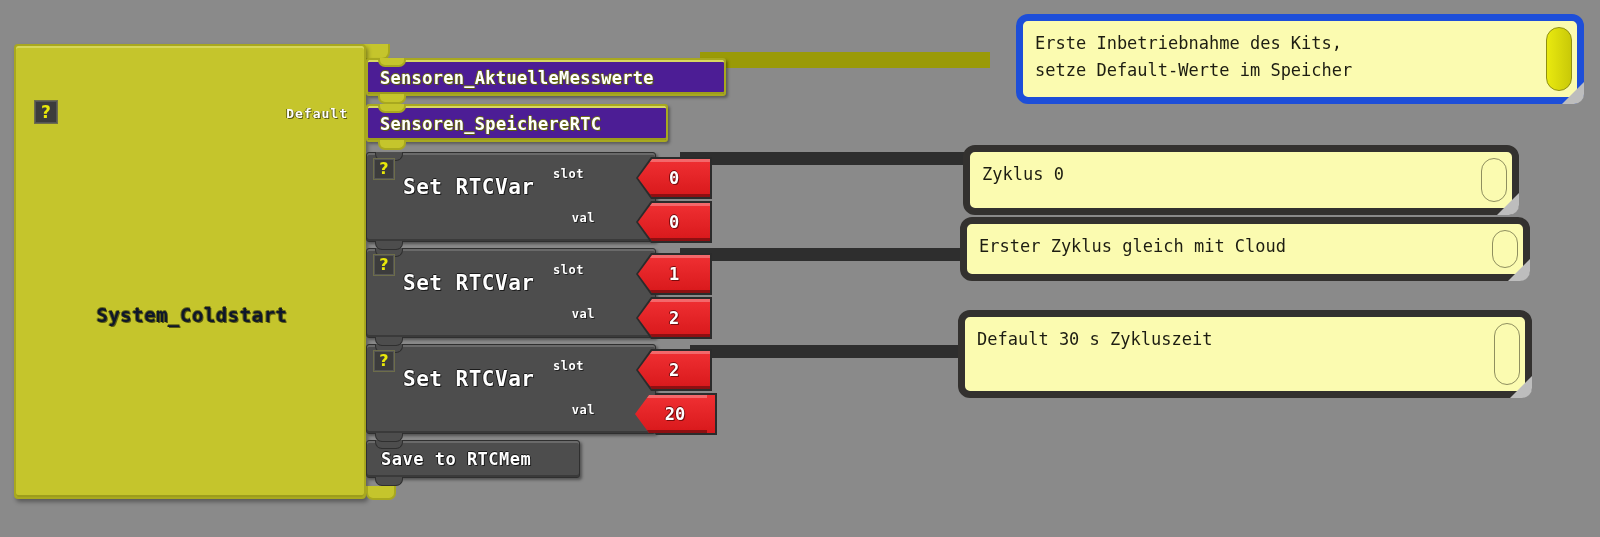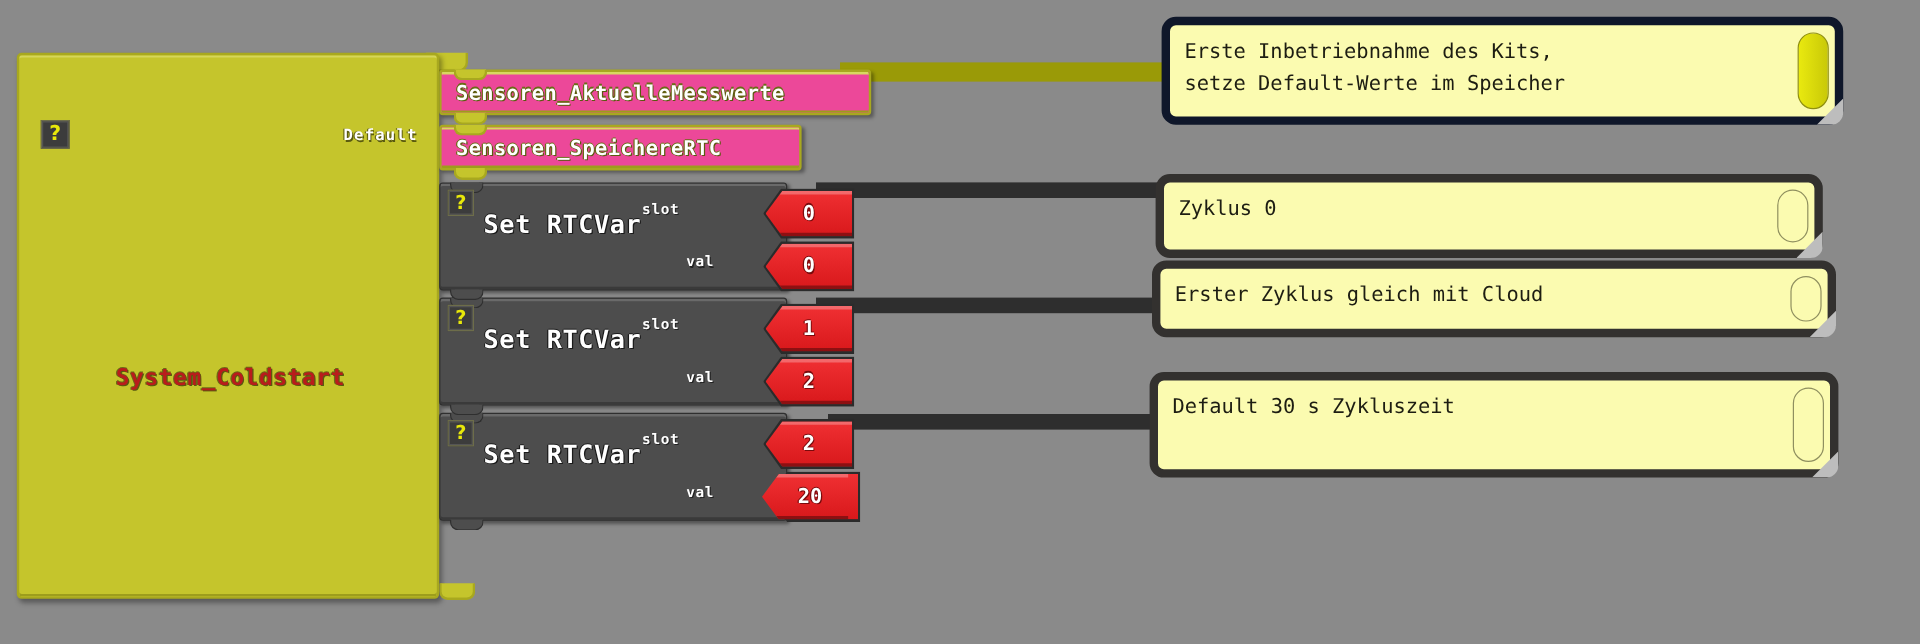--- a/index.html
+++ b/index.html
@@ -25,21 +25,21 @@
     background:#c5c52c;border:2px solid #a8a81f;border-top:none;
     border-radius:0 0 8px 8px;box-sizing:border-box;
   }
   .hat-bottom-notch{
     position:absolute;left:366px;top:486px;width:30px;height:14px;
     background:#c5c52c;border:2px solid #a8a81f;border-top:none;
     border-radius:0 0 7px 7px;box-sizing:border-box;
   }
   .hat-title{
     position:absolute;left:0;top:258px;width:352px;text-align:center;
-    font-size:19px;font-weight:bold;color:#b91c1c;
+    font-size:19px;font-weight:bold;color:#0f172a;
     text-shadow:1px 1px 0 #5a5a10, -1px 0 0 #6b6b16, 0 -1px 0 #6b6b16;
     letter-spacing:.5px;
   }
   .hat-slotlabel{
     position:absolute;right:16px;top:60px;
     font-size:13px;font-weight:bold;color:#ffffff;
     text-shadow:1px 1px 0 #5a5a10,-1px 0 0 #6b6b16;
     letter-spacing:1px;
   }
 
@@ -50,21 +50,21 @@
     text-align:center;box-sizing:border-box;font-family:"DejaVu Sans","Liberation Sans",sans-serif;
     box-shadow:inset 0 0 0 1px #555;
   }
   .help-hat{position:absolute;left:18px;top:54px;}
 
   
   .stack{position:absolute;left:366px;top:58px;width:370px;}
 
   
   .cmd-block{
-    position:relative;background:#ec4899;border:2px solid #a8a81f;
+    position:relative;background:#4c1d95;border:2px solid #a8a81f;
     border-radius:3px;box-sizing:border-box;height:38px;
     box-shadow: inset 0 2px 0 #d8d860, inset 0 -2px 0 #9d9d1c, 2px 2px 3px rgba(0,0,0,.35);
     margin-bottom:2px;
   }
   .cmd-block .lbl{
     position:absolute;left:12px;top:8px;font-size:17px;font-weight:bold;color:#ffffff;
     text-shadow:1px 1px 0 #5a5a10,-1px 0 0 #6b6b16,0 -1px 0 #6b6b16;letter-spacing:.3px;
     white-space:nowrap;
   }
   .cmd-block .nub-top{
@@ -98,21 +98,21 @@
   }
   .dark-block .help-icon{position:absolute;left:6px;top:5px;width:22px;height:22px;line-height:20px;font-size:16px;}
   .setvar .main-label{
     position:absolute;left:36px;top:22px;font-size:21px;font-weight:bold;color:#ffffff;
     text-shadow:1px 1px 0 #1b1b1b,-1px 0 0 #1b1b1b,0 -1px 0 #1b1b1b;letter-spacing:.5px;
   }
   .field-label{
     position:absolute;font-size:12px;font-weight:bold;color:#ffffff;
     text-shadow:1px 1px 0 #222;letter-spacing:.5px;
   }
-  .lbl-slot{right:89px;top:14px;text-align:right;}
+  .lbl-slot{right:71px;top:14px;text-align:right;}
   .lbl-val{right:60px;top:58px;}
 
   .savemem{height:38px;width:214px;}
   .savemem .lbl{
     position:absolute;left:14px;top:8px;font-size:17px;font-weight:bold;color:#ffffff;
     text-shadow:1px 1px 0 #1b1b1b,-1px 0 0 #1b1b1b,0 -1px 0 #1b1b1b;letter-spacing:.5px;white-space:nowrap;
   }
 
   
   .hex{
@@ -138,21 +138,21 @@
   
   .connector{position:absolute;height:13px;background:#2e2e2e;}
   .connector.olive{background:#9a9a07;height:16px;}
 
   
   .comment{
     position:absolute;box-sizing:border-box;
     background:#fbfbb0;border-radius:12px;
   }
   .comment.dark{border:7px solid #33312f;}
-  .comment.olive{border:7px solid #0f172a;}
+  .comment.olive{border:7px solid #1d4ed8;margin-left:48px;}
   .comment-text{
     position:absolute;left:12px;top:9px;right:42px;
     font-size:17px;color:#1d1d12;line-height:27px;white-space:pre-wrap;
     font-family:"DejaVu Sans Mono","Liberation Mono",monospace;
   }
   .scroll-handle{
     position:absolute;right:5px;top:6px;bottom:6px;width:26px;
     border-radius:13px;box-sizing:border-box;
   }
   .comment.dark .scroll-handle{border:1px solid #8f8f5f;background:#fbfbb0;}
@@ -227,20 +227,25 @@
       <div class="main-label">Set RTCVar</div>
       <div class="field-label lbl-slot">slot</div>
       <div class="field-label lbl-val">val</div>
       <div class="hex-shadow" style="right:-57px;top:4px;"></div>
       <div class="hex" style="right:-55px;top:6px;">2</div>
       <div class="hex-shadow" style="right:-62px;top:48px;"></div>
       <div class="hex" style="right:-60px;top:50px;width:80px;clip-path:polygon(14px 0,80px 0,80px 38px,14px 38px,0 19px);">20</div>
       <div class="nub-bot"></div>
     </div>
 
+    <div class="dark-block savemem" style="margin-top:6px;">
+      <div class="nub-top"></div>
+      <div class="lbl">Save to RTCMem</div>
+      <div class="nub-bot"></div>
+    </div>
 
   </div>
 
   <div class="comment olive" style="left:968px;top:14px;width:568px;height:90px;">
     <div class="comment-text">Erste Inbetriebnahme des Kits,
 setze Default-Werte im Speicher</div>
     <div class="scroll-handle"></div>
     <div class="resize-corner"></div>
   </div>
 

